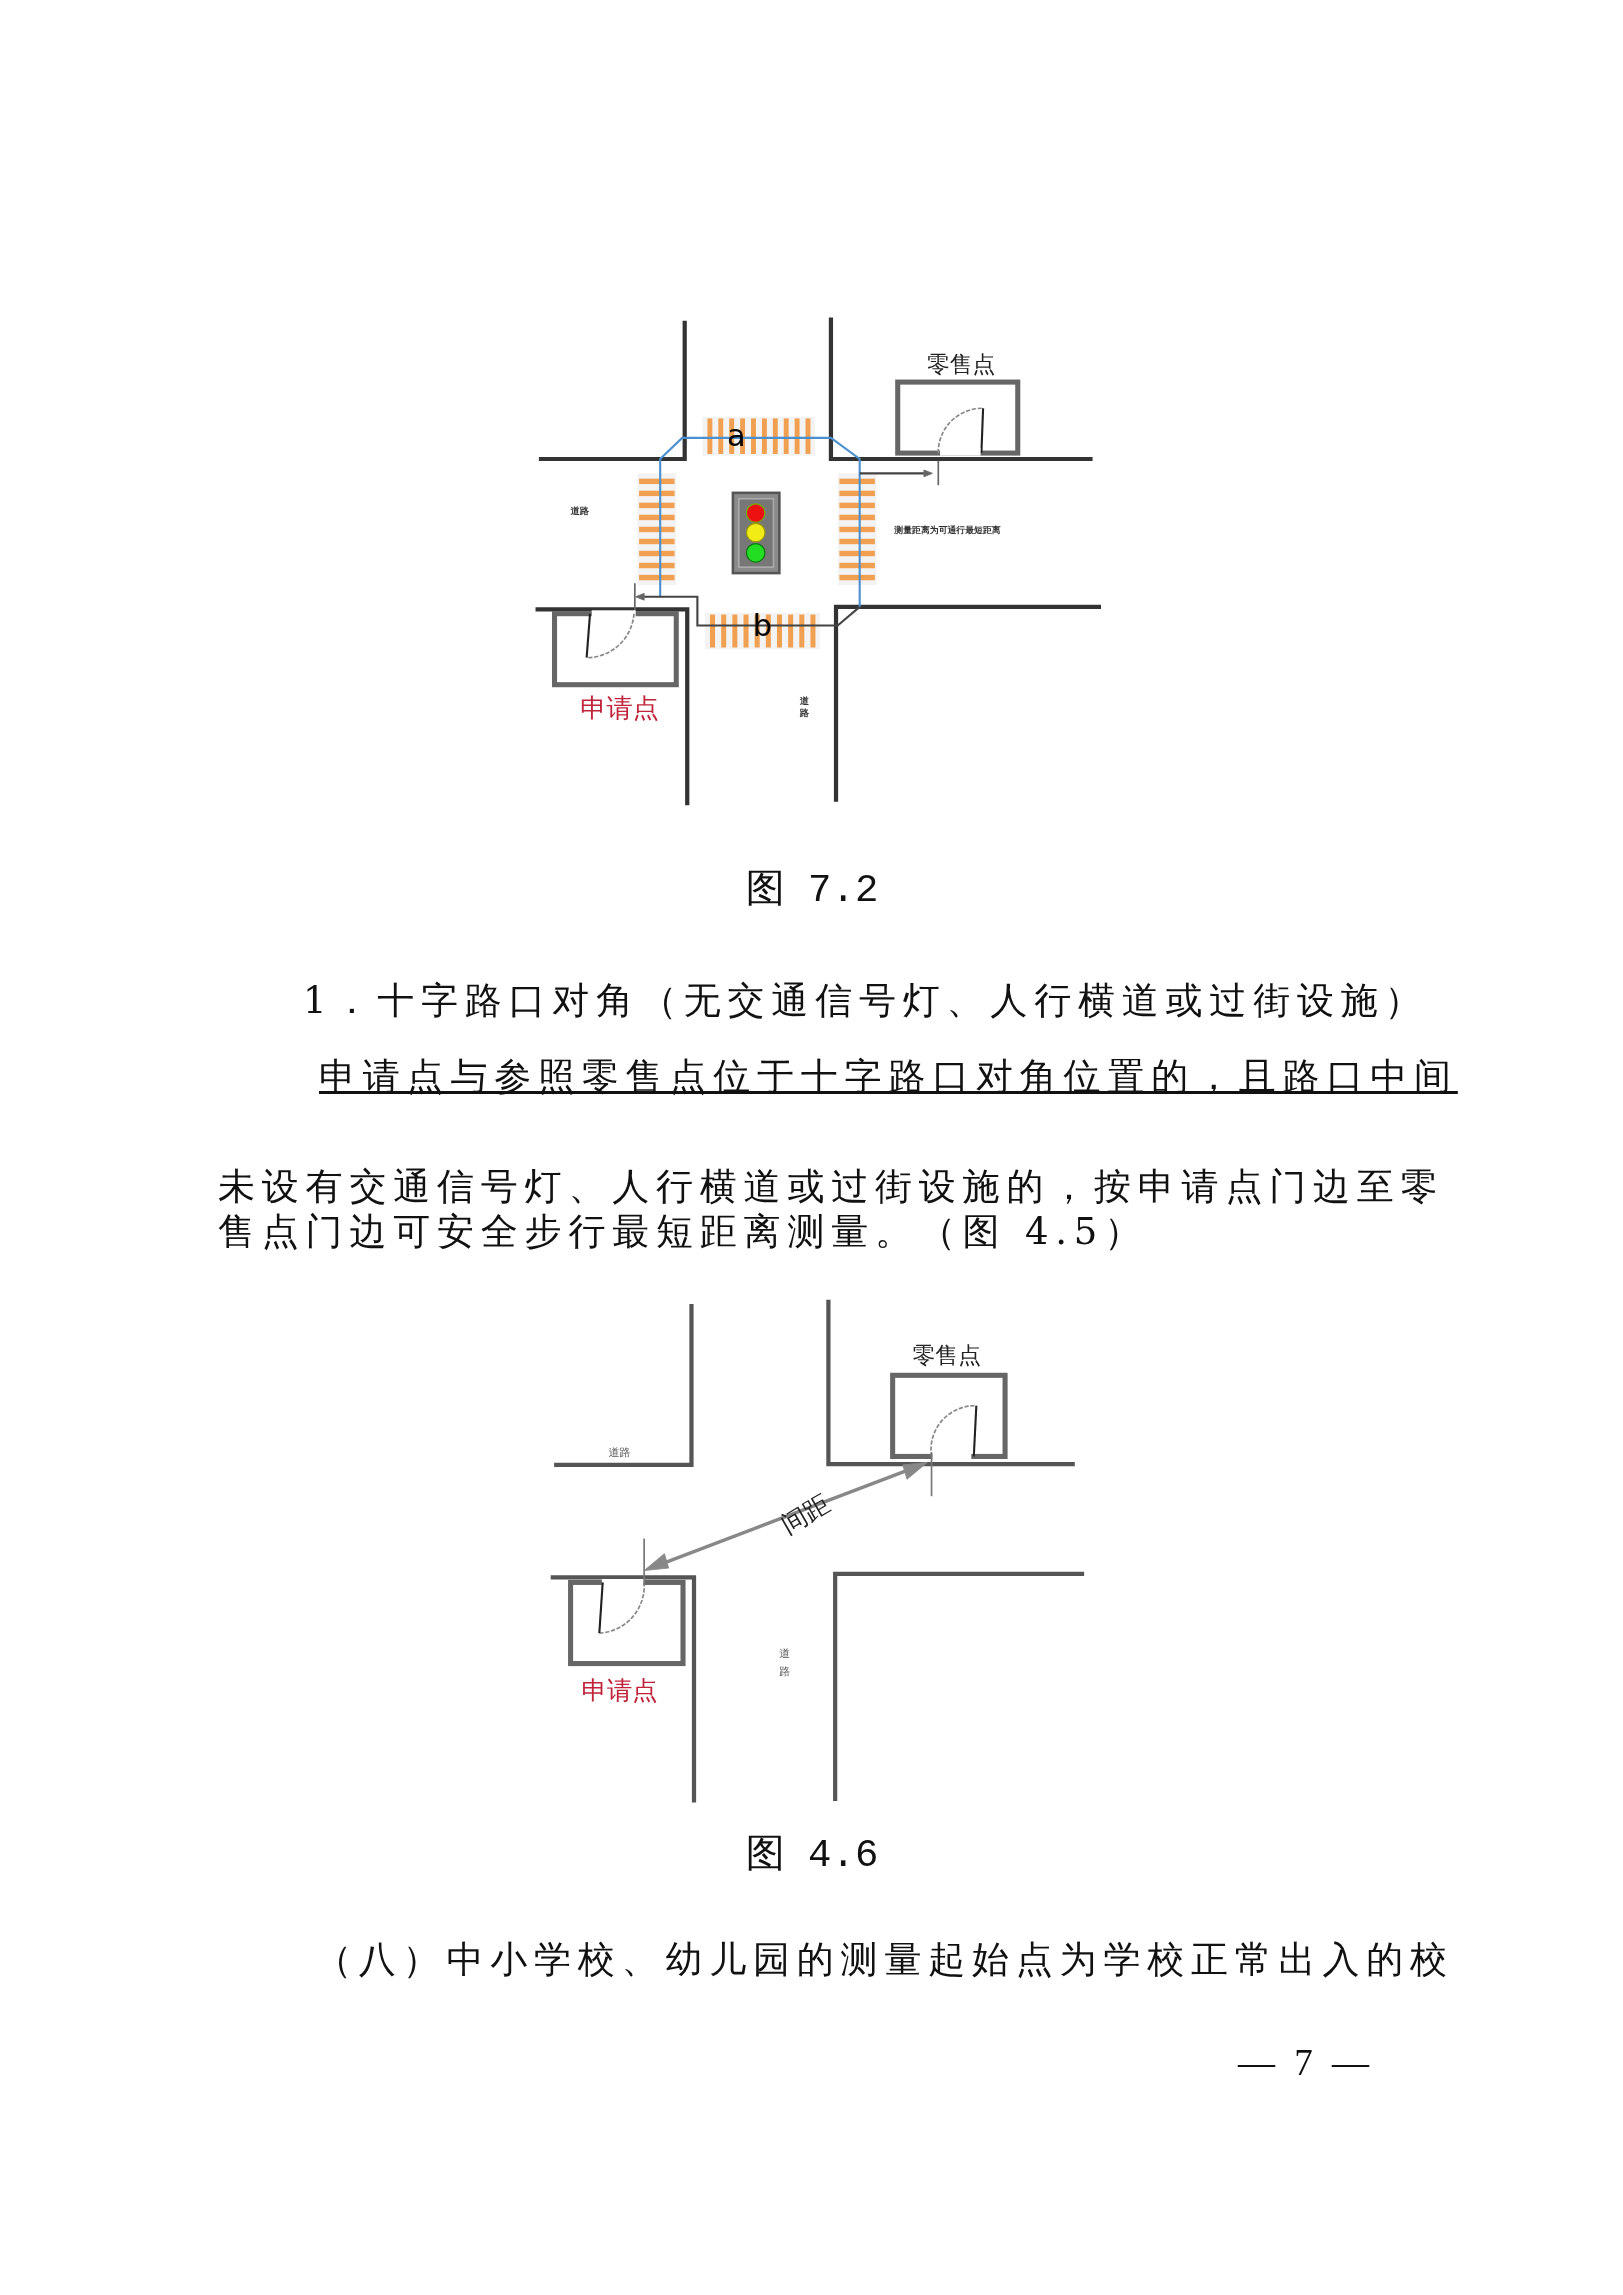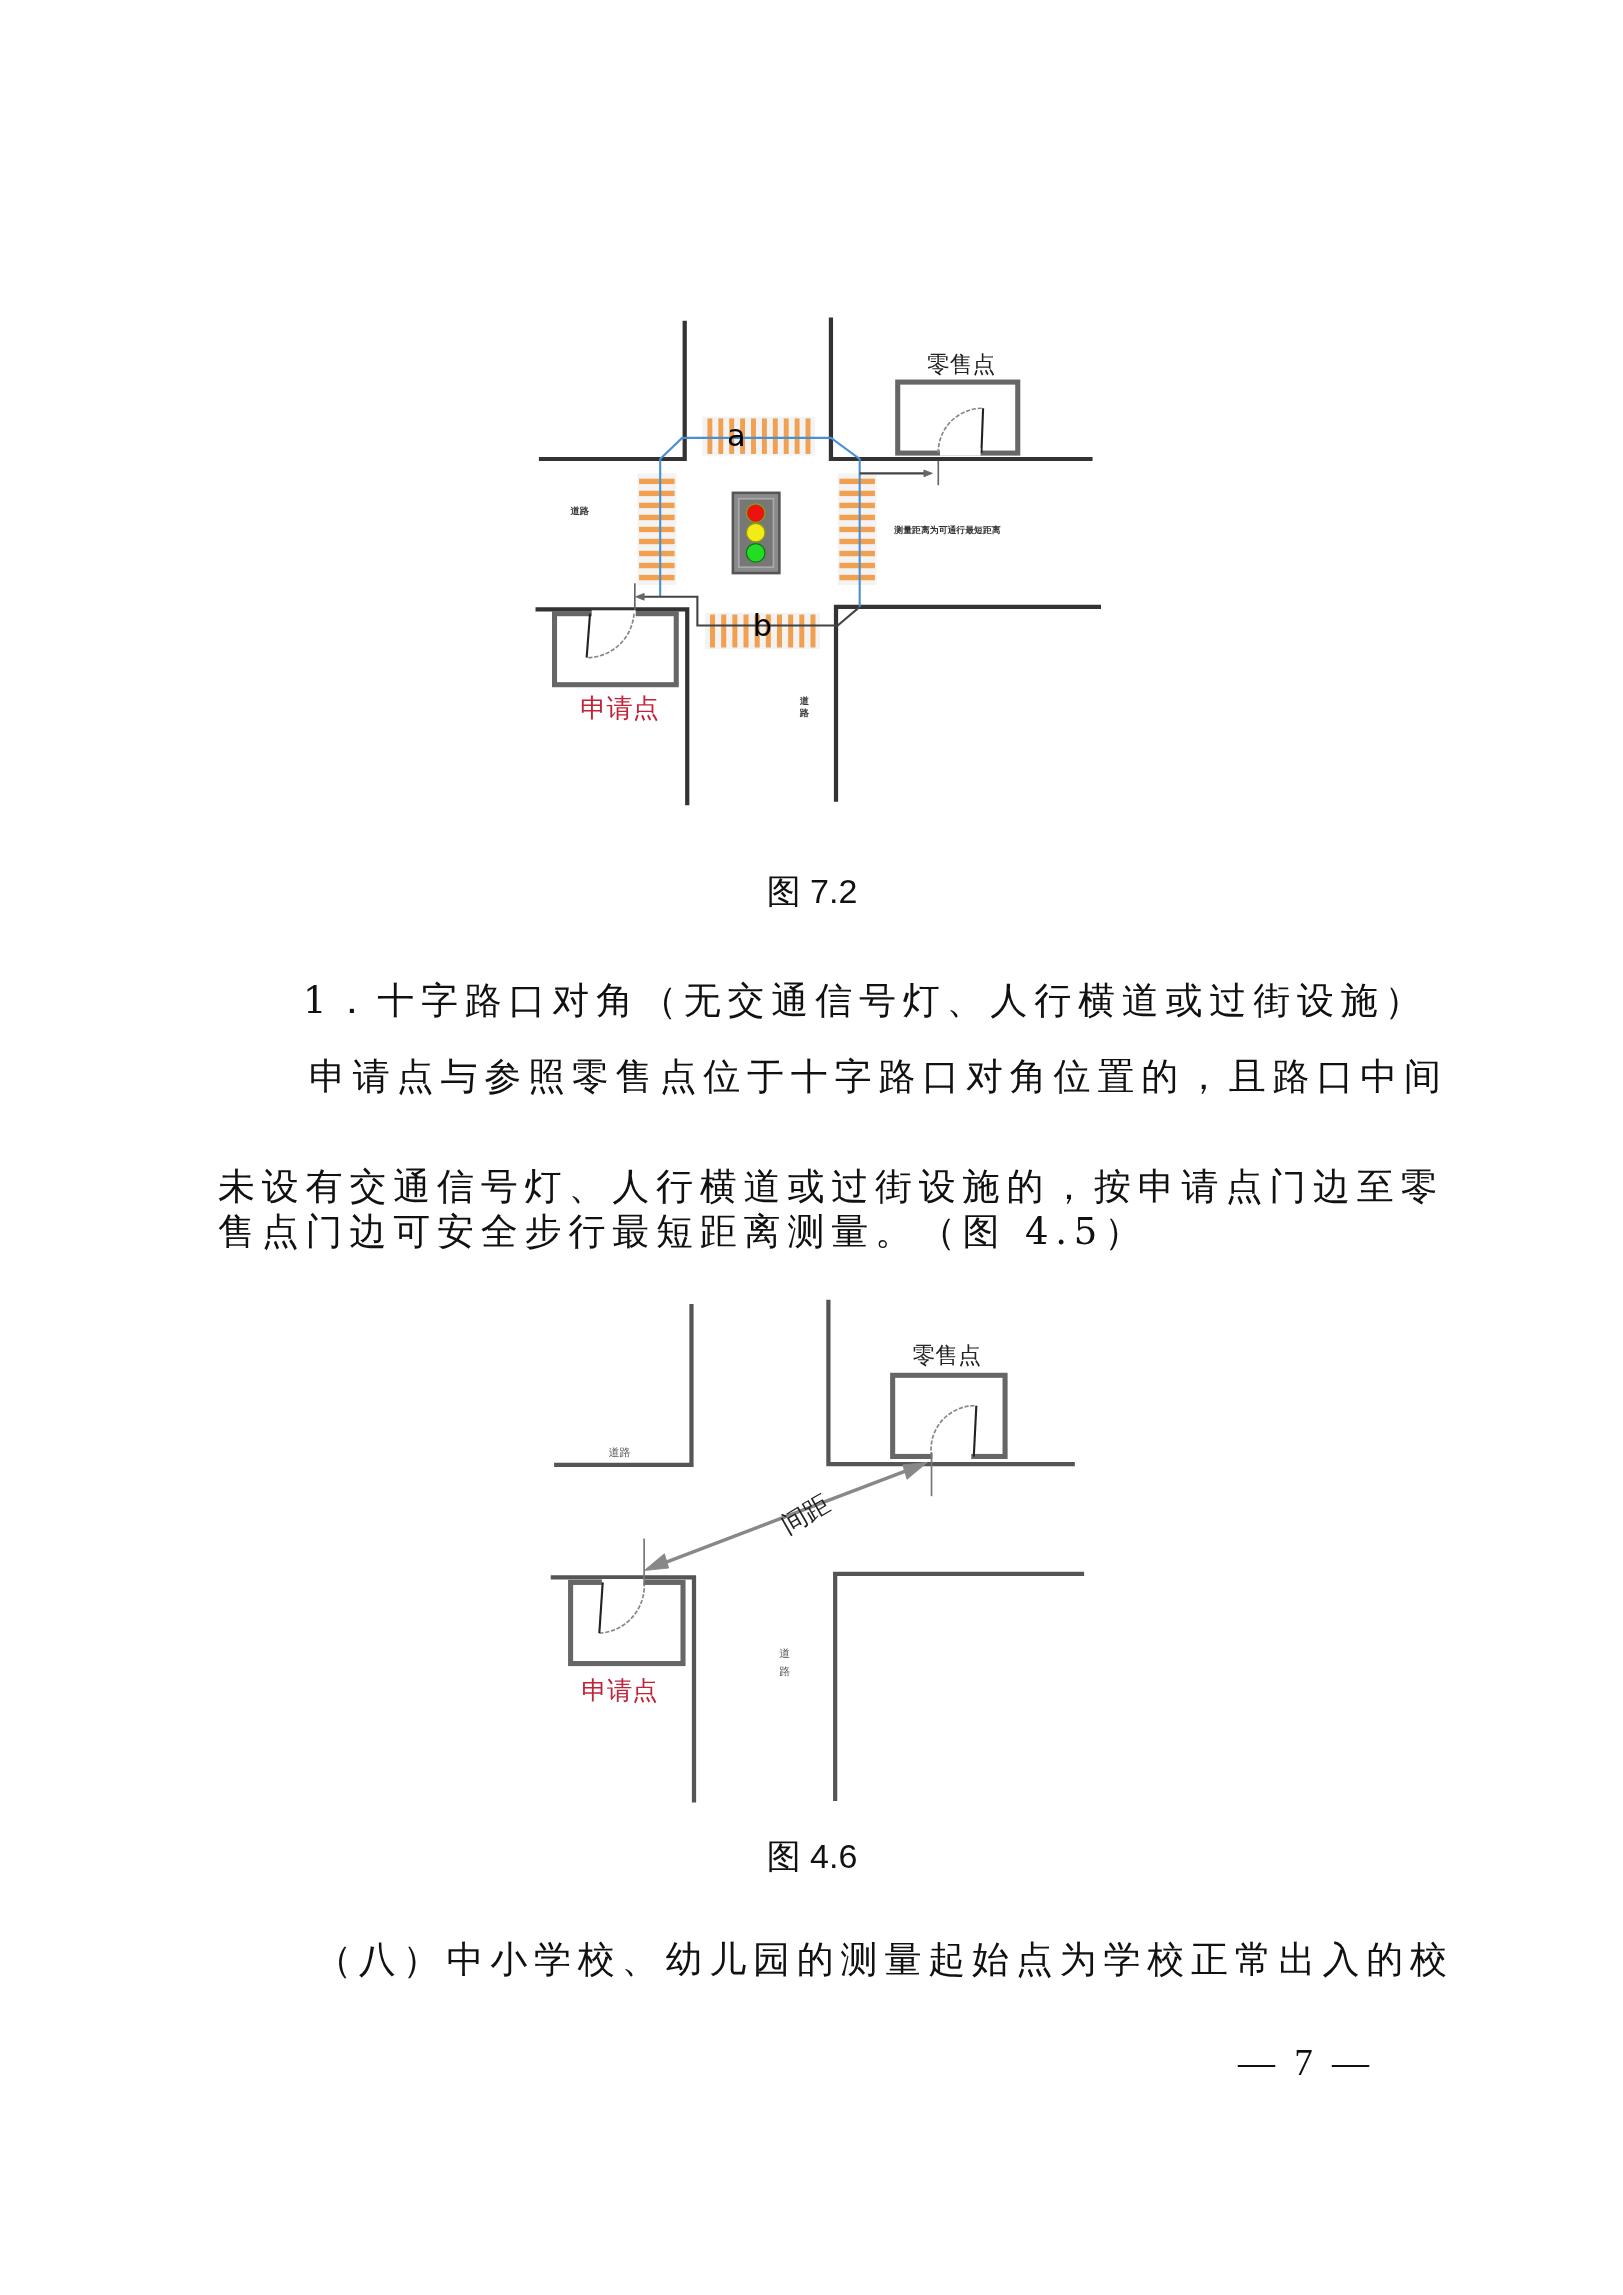--- a/index.html
+++ b/index.html
@@ -1,19 +1,19 @@
 <!DOCTYPE html>
 <html style="font-size:13.5px"><head>
 <meta charset="utf-8">
 <style>
   html, body { margin: 0; padding: 0; background: #ffffff; }
   body { width: 1623px; height: 2295px; position: relative; overflow: hidden;
          font-family: "DejaVu Serif", "Liberation Serif", serif; color: #111; }
   .diagram { position: absolute; left: 0; top: 0; width: 1623px; height: 2295px; pointer-events: none; }
-  .caption { position: absolute; font-family: Liberation Sans, sans-serif; font-size: 34px;
+  .caption { position: absolute; font-family: Liberation Mono, monospace; font-size: 39px;
              line-height: 47px; white-space: nowrap; transform: translateX(-50%); }
   .line { position: absolute; font-family: "DejaVu Serif", "Liberation Serif", serif; font-size: 37px;
           line-height: 47px; white-space: nowrap; letter-spacing: 6.8px; }
   .pagenum { position: absolute; font-family: "Liberation Serif", serif; font-size: 37px; line-height: 47px;
              white-space: nowrap; letter-spacing: 5px; }
   svg text { font-family: "DejaVu Sans", "Liberation Sans", sans-serif; }
 </style>
 </head>
 <body>
 
@@ -120,21 +120,21 @@
 
   <text x="675" y="608" font-size="11" font-weight="bold" fill="#333">道路</text>
   <text x="946" y="833" font-size="11" font-weight="bold" fill="#333">道</text>
   <text x="946" y="847" font-size="11" font-weight="bold" fill="#333">路</text>
   <text x="1058" y="630" font-size="10.5" font-weight="bold" fill="#333">测量距离为可通行最短距离</text>
 </svg>
 
 <div class="caption" style="left:812px; top:868px;">图 7.2</div>
 
 <div class="line" style="left:303px; top:977px;">1．十字路口对角（无交通信号灯、人行横道或过街设施）</div>
-<div class="line" style="left:309px; top:1053px;">申请点与参照零售点位于十字路口对角位置的，且路口中间</div>
+<div class="line" style="left:319px; top:1053px;text-decoration:underline;">申请点与参照零售点位于十字路口对角位置的，且路口中间</div>
 <div class="line" style="left:218px; top:1131px;margin-top:32px;">未设有交通信号灯、人行横道或过街设施的，按申请点门边至零</div>
 <div class="line" style="left:218px; top:1208px;">售点门边可安全步行最短距离测量。（图 4.5）</div>
 
 <svg class="diagram" viewBox="0 0 1920 2715">
   <g stroke="#555" stroke-width="5" fill="none" stroke-linecap="square">
     <polyline points="658,1733 818,1733 818,1545"></polyline>
     <polyline points="980,1540 980,1732 1269,1732"></polyline>
     <polyline points="654,1866 821,1866 821,2130"></polyline>
     <polyline points="988,2128 988,1862 1280,1862"></polyline>
   </g>

